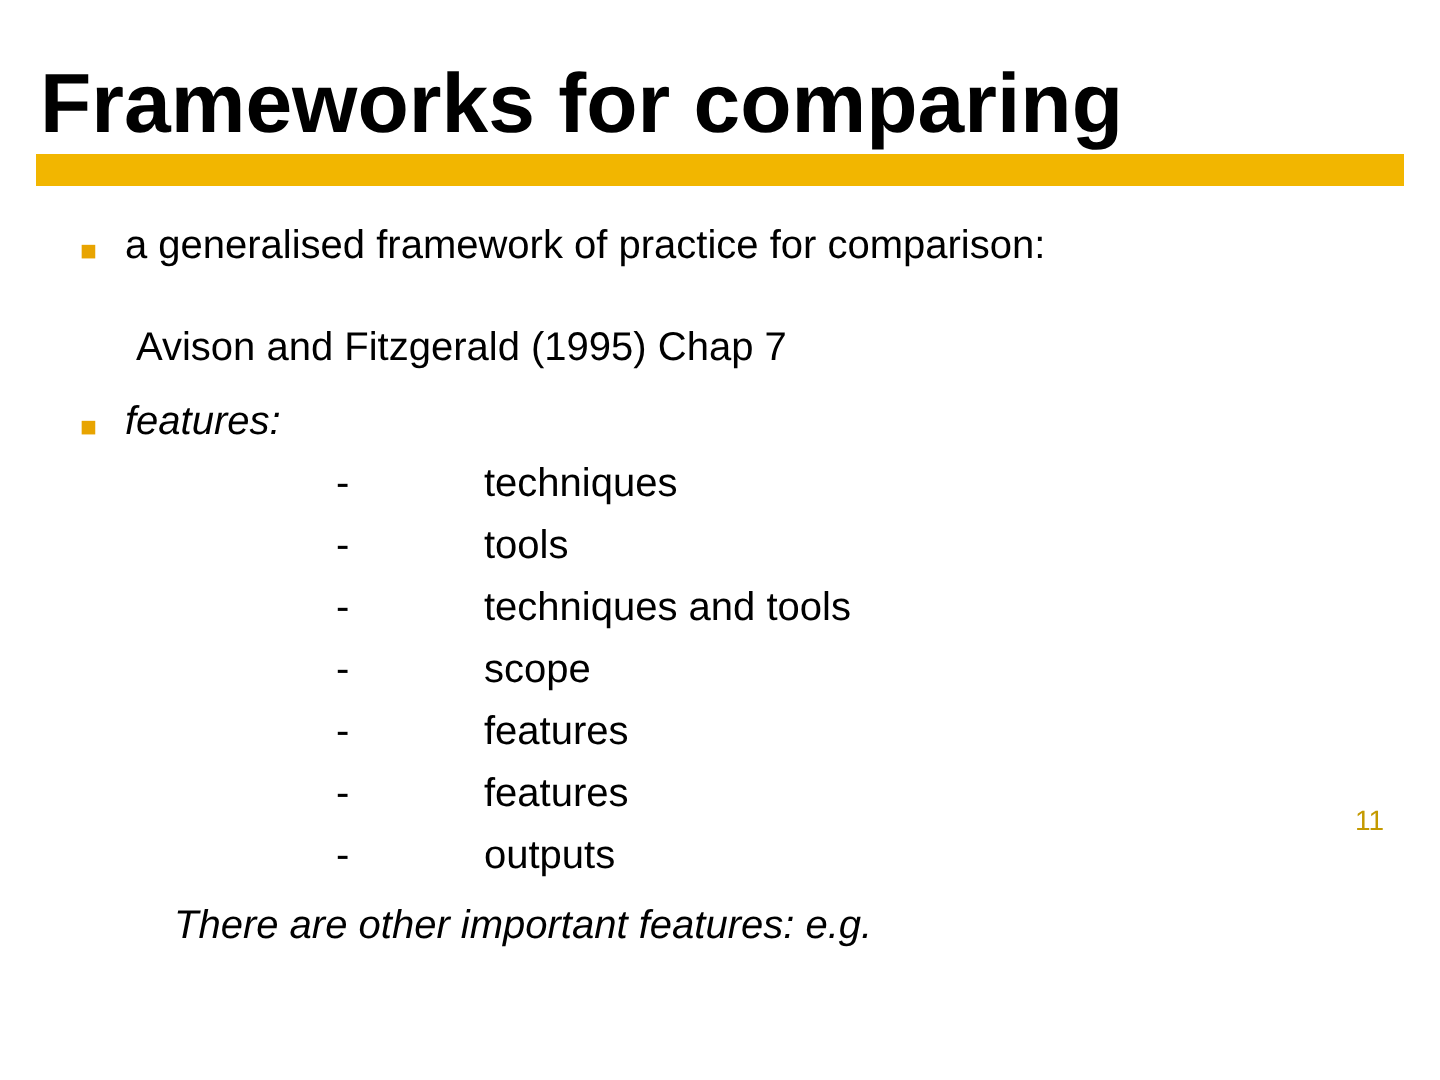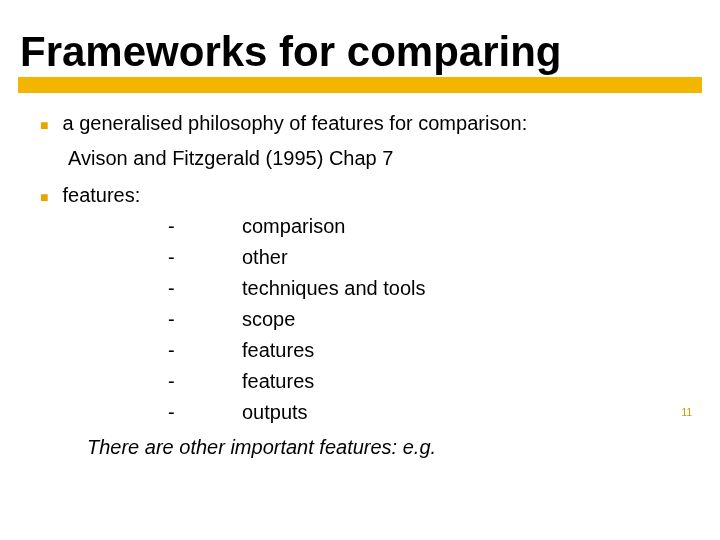--- a/index.html
+++ b/index.html
@@ -55,76 +55,76 @@
   .lvl1 .bullet {
     color: #e8a400;
     font-size: 14px;
     margin-top: 7px;
     margin-right: 14px;
     flex: 0 0 auto;
   }
   .lvl1 .txt {
     flex: 1 1 auto;
   }
-  .italic { }
+  .italic { font-style: italic; }
   .feat-row {
     display: flex;
     margin-left: 128px;
     line-height: 1.55;
   }
   .feat-row .dash {
     width: 74px;
     flex: 0 0 auto;
   }
   .closing {
     margin-top: 4px;
     margin-left: 47px;
     font-style: italic;
   }
   .pagenum {
     position: absolute;
     right: 28px;
     bottom: 34px;
     color: #c49a00;
-    font-size: 10px;
+    font-size: 14px;
   }
 </style>
 </head>
 <body>
 
 <div class="slide">
 
   <div class="title-wrap">
     <div class="underline-bar"></div>
     <h1 class="title">Frameworks for comparing</h1>
   </div>
 
   <div class="body">
 
     <div class="lvl1">
       <span class="bullet">■</span>
-      <span class="txt">a generalised philosophy of features for comparison:</span>
+      <span class="txt">a generalised framework of practice for comparison:</span>
     </div>
 
-    <div class="lvl1" style="margin-left:28px; margin-top:4px;">
+    <div class="lvl1" style="margin-left:28px; margin-top:20px;">
       <span class="txt">Avison and Fitzgerald (1995) Chap 7</span>
     </div>
 
     <div class="lvl1">
       <span class="bullet">■</span>
       <span class="txt italic">features:</span>
     </div>
 
     <div class="feat-row">
       <span class="dash">-</span>
-      <span>comparison</span>
+      <span>techniques</span>
     </div>
     <div class="feat-row">
       <span class="dash">-</span>
-      <span>other</span>
+      <span>tools</span>
     </div>
     <div class="feat-row">
       <span class="dash">-</span>
       <span>techniques and tools</span>
     </div>
     <div class="feat-row">
       <span class="dash">-</span>
       <span>scope</span>
     </div>
     <div class="feat-row">

